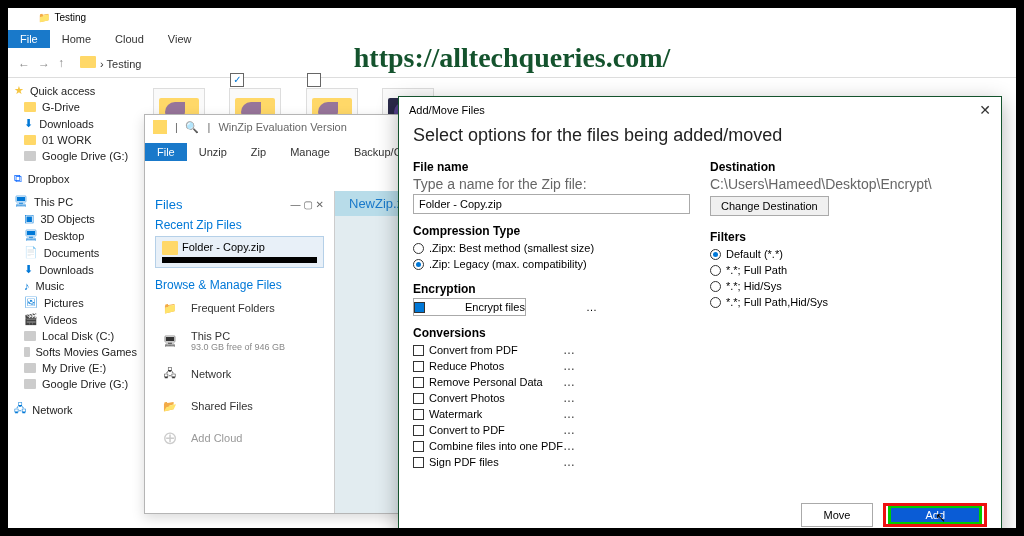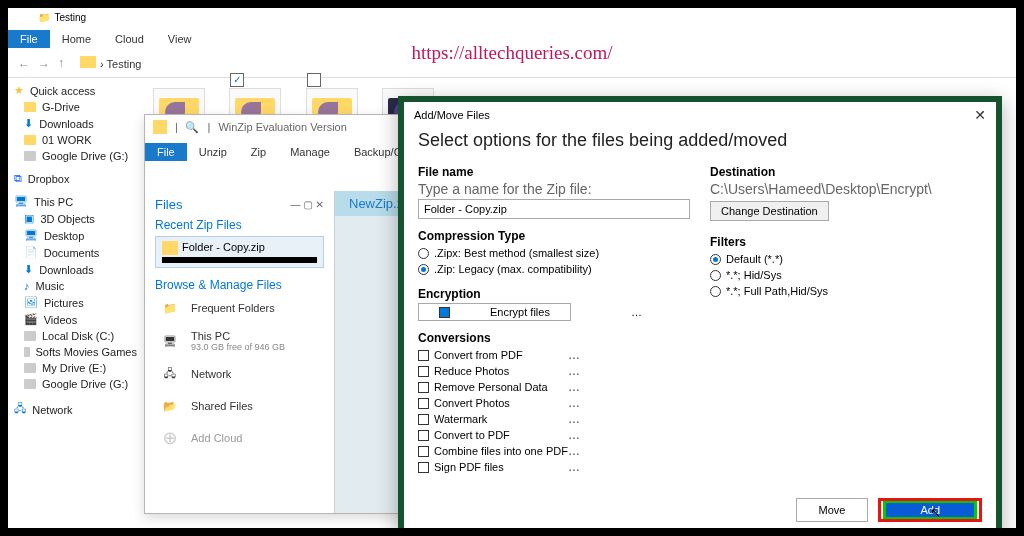--- a/index.html
+++ b/index.html
@@ -22,21 +22,21 @@
 .exp-sidebar .folder-icon { width: 12px; height: 10px; background: #ffd868; display: inline-block; border-radius: 1px; }
 .exp-sidebar .disk-icon { width: 12px; height: 10px; background: #ccc; display: inline-block; border-radius: 1px; }
 .exp-sidebar .blue-icon { color: #0078d7; font-size: 11px; }
 .exp-sidebar .pc-icon { color: #0078d7; }
 .exp-content { flex: 1; position: relative; padding: 10px; }
 .thumb { width: 52px; height: 52px; border: 1px solid #ddd; margin-right: 20px; display: inline-flex; align-items: center; justify-content: center; position: relative; background: #fafafa; }
 .thumb.sel::before { content: ""; position: absolute; top: -16px; left: 0; width: 12px; height: 12px; border: 1px solid #666; background: #fff; }
 .thumb.sel.checked::before { content: "✓"; font-size: 10px; text-align: center; line-height: 12px; color: #0078d7; }
 .thumb .fold { width: 40px; height: 32px; background: #ffd868; border-radius: 2px; position: relative; overflow: hidden; }
 .thumb .fold::after { content: ""; position: absolute; left: 6px; top: 4px; width: 20px; height: 20px; background: #6b4caf; border-radius: 50% 0 50% 50%; opacity: .7; }
-.watermark-url { position: absolute; top: 34px; left: 50%; transform: translateX(-50%); color: #be185d; font-weight: normal; font-size: 19px; font-family: "Times New Roman", serif; z-index: 200; }
+.watermark-url { position: absolute; top: 34px; left: 50%; transform: translateX(-50%); color: #14532d; font-weight: bold; font-size: 28px; font-family: "Times New Roman", serif; z-index: 200; }
 .winzip { position: absolute; top: 106px; left: 136px; width: 460px; height: 400px; background: #fff; border: 1px solid #b5b5b5; box-shadow: 0 4px 12px rgba(0,0,0,.15); z-index: 20; }
 .wz-title { height: 24px; background: #fff; display: flex; align-items: center; padding-left: 8px; font-size: 11px; color: #666; gap: 8px; }
 .wz-title .wz-logo { width: 14px; height: 14px; background: #ffd966; display: inline-block; }
 .wz-title .search-icon::before { content: "🔍"; font-size: 11px; }
 .wz-ribbon { height: 22px; display: flex; align-items: flex-end; }
 .wz-tab { padding: 3px 12px; font-size: 11px; color: #333; }
 .wz-tab.file { background: #1979ca; color: #fff; }
 .wz-banner { height: 30px; background: #fff; display: flex; align-items: center; padding: 0 8px; gap: 10px; font-size: 10px; }
 .buy-btn { background: #3a9b1e; color: #fff; padding: 3px 10px; font-size: 10px; border-radius: 2px; }
 .wz-body { display: flex; height: calc(100% - 76px); }
@@ -47,37 +47,37 @@
 .wz-files-panel h4 { font-size: 12px; color: #0078d7; font-weight: normal; margin-top: 6px; }
 .recent-item { background: #e8f0f8; border: 1px solid #b5d0e8; padding: 4px 6px; margin-top: 4px; font-size: 11px; position: relative; }
 .recent-item .rz-icon { width: 16px; height: 14px; background: #ffd868; display: inline-block; vertical-align: middle; margin-right: 4px; border-radius: 1px; }
 .recent-item .blackbar { height: 6px; background: #000; margin-top: 2px; }
 .browse-item { display: flex; align-items: center; gap: 8px; padding: 6px 2px; font-size: 11px; color: #333; }
 .browse-item .bi-icon { width: 26px; height: 20px; display: inline-flex; align-items: center; justify-content: center; }
 .browse-item .bi-sub { font-size: 9px; color: #888; }
 .wz-main { flex: 1; background: #e2ecf0; display: flex; align-items: center; justify-content: center; position: relative; }
 .wz-main .tab-chip { position: absolute; top: 0; left: 0; background: #b8dce9; color: #1979ca; padding: 5px 14px; font-size: 13px; }
 .wz-main .drop-text { font-size: 11px; color: #888; }
-.dialog { position: absolute; top: 88px; left: 390px; width: 604px; height: 440px; background: #fff; border: 6px solid #14532d; box-shadow: 0 6px 20px rgba(0,0,0,.3); z-index: 100; font-size: 11px; }
+.dialog { position: absolute; top: 88px; left: 390px; width: 604px; height: 440px; background: #fff; border: 1px solid #14532d; box-shadow: 0 6px 20px rgba(0,0,0,.3); z-index: 100; font-size: 11px; }
 .dlg-title { display: flex; justify-content: space-between; align-items: center; padding: 5px 10px; font-size: 11px; }
 .dlg-close { font-size: 14px; color: #333; cursor: pointer; }
 .dlg-head { font-size: 18px; color: #222; padding: 2px 14px 8px; font-weight: normal; }
 .dlg-body { display: flex; padding: 0 14px; gap: 20px; }
 .dlg-col { flex: 1; }
 .dlg-col h5 { font-size: 12px; font-weight: bold; margin-top: 6px; margin-bottom: 2px; }
 .dlg-col .sub { font-size: 14px; color: #666; }
 .dlg-input { width: 100%; border: 1px solid #aaa; padding: 3px 5px; font-size: 11px; margin-top: 2px; }
 .dlg-btn { border: 1px solid #aaa; background: #f0f0f0; padding: 3px 10px; font-size: 11px; margin-top: 4px; display: inline-block; }
 .radio-line, .check-line { display: flex; align-items: center; gap: 5px; padding: 2px 0; font-size: 11px; position: relative; }
 .radio { width: 11px; height: 11px; border: 1px solid #333; border-radius: 50%; display: inline-flex; align-items: center; justify-content: center; flex-shrink: 0; }
 .radio.on::after { content: ""; width: 5px; height: 5px; background: #0078d7; border-radius: 50%; }
 .check { width: 11px; height: 11px; border: 1px solid #333; display: inline-flex; align-items: center; justify-content: center; flex-shrink: 0; }
 .check.square-on { background: #0078d7; }
 .check.square-on::after { content: ""; }
-.check-line.boxed { border: 1px solid #aaa; padding: 2px 20px; display: inline-flex; gap: 40px; }
+.check-line.boxed { border: 1px solid #aaa; padding: 2px 0; display: inline-flex; gap: 40px; }
 .dots { color: #333; font-size: 12px; position: absolute; left: 150px; }
 .dlg-footer { position: absolute; bottom: 8px; right: 14px; display: flex; gap: 10px; align-items: center; }
 .btn-move { border: 1px solid #aaa; background: #fff; padding: 5px 22px; font-size: 11px; }
 .btn-add-wrap { border: 3px solid #e11; padding: 2px; }
 .btn-add-wrap-inner { border: 3px solid #0c0; padding: 0; }
 .btn-add { background: #0a5cd6; color: #fff; padding: 1px 34px; font-size: 11px; border: none; display: inline-block; position: relative; }
 .cursor { position: absolute; bottom: -3px; left: 50%; font-size: 13px; color: #000; }
 </style>
 </head>
 <body>
@@ -338,20 +338,24 @@
       <h5>Destination</h5>
       <div class="sub">C:\Users\Hameed\Desktop\Encrypt\</div>
       <span class="dlg-btn">Change Destination</span>
       <h5 style="margin-top:14px">Filters</h5>
       <div class="radio-line">
           <span class="radio on"></span>
           <span>Default (*.*)</span>
         </div>
       <div class="radio-line">
           <span class="radio"></span>
+          <span>*.*; Full Path</span>
+        </div>
+      <div class="radio-line">
+          <span class="radio"></span>
           <span>*.*; Hid/Sys</span>
         </div>
       <div class="radio-line">
           <span class="radio"></span>
           <span>*.*; Full Path,Hid/Sys</span>
         </div>
     </div>
   </div>
   <div class="dlg-footer">
     <span class="btn-move">Move</span>

